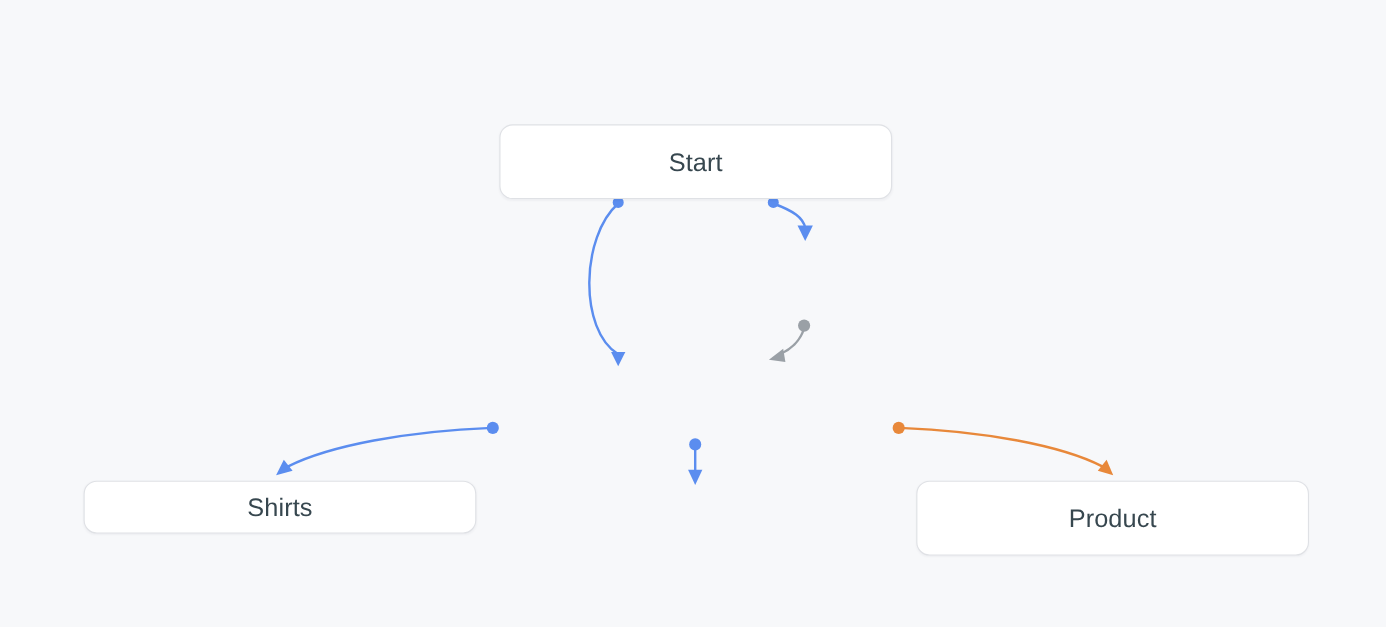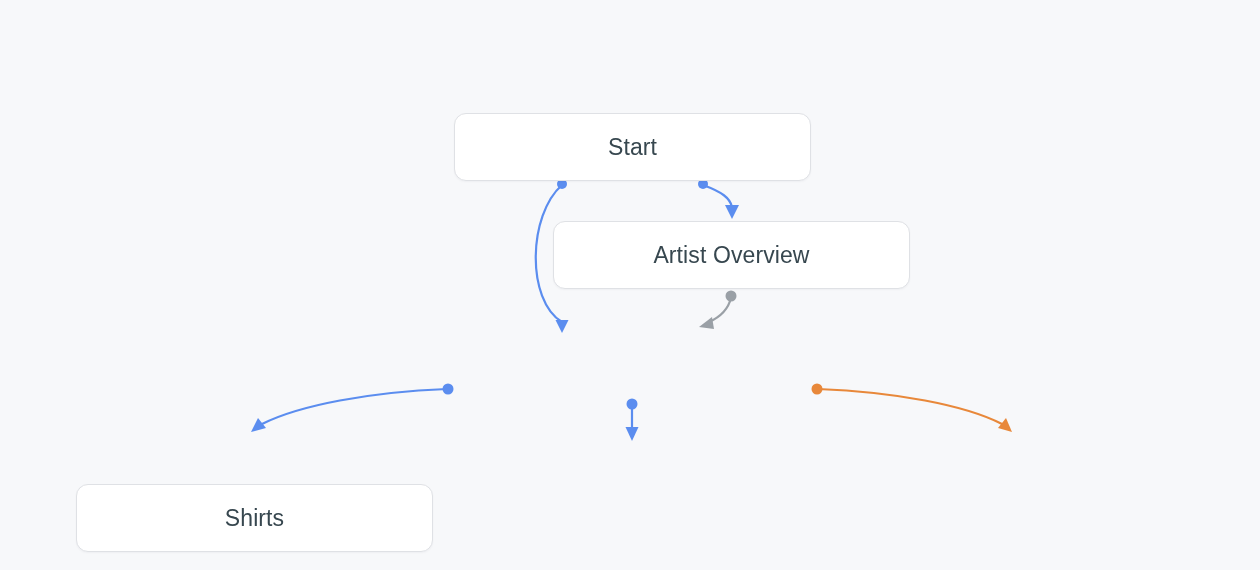--- a/index.html
+++ b/index.html
@@ -92,24 +92,24 @@
       <circle cx="817" cy="389" r="5.5" fill="#e8883a"></circle>
       <path d="M 1012,432 L 998,428 L 1006,418 Z" fill="#e8883a"></path>
     </g>
 
   </svg>
 
   <div class="node" style="left:454px; top:113px; width:357px; height:68px;">
     <span class="node-label">Start</span>
   </div>
 
-  <div class="node" style="left:553px; top:221px; width:357px; height:68px;">
-    <span class="node-label">Artist Overview</span>
-  </div>
 
 
-  <div class="node" style="left:76px; top:437px; width:357px; height:68px;margin-top:47px;">
+  <div class="node" style="left:76px; top:437px; width:357px; height:48px;">
     <span class="node-label">Shirts</span>
   </div>
 
 
+  <div class="node" style="left:833px; top:437px; width:357px; height:68px;">
+    <span class="node-label">Product</span>
+  </div>
 
 </div>
 
 </body></html>

